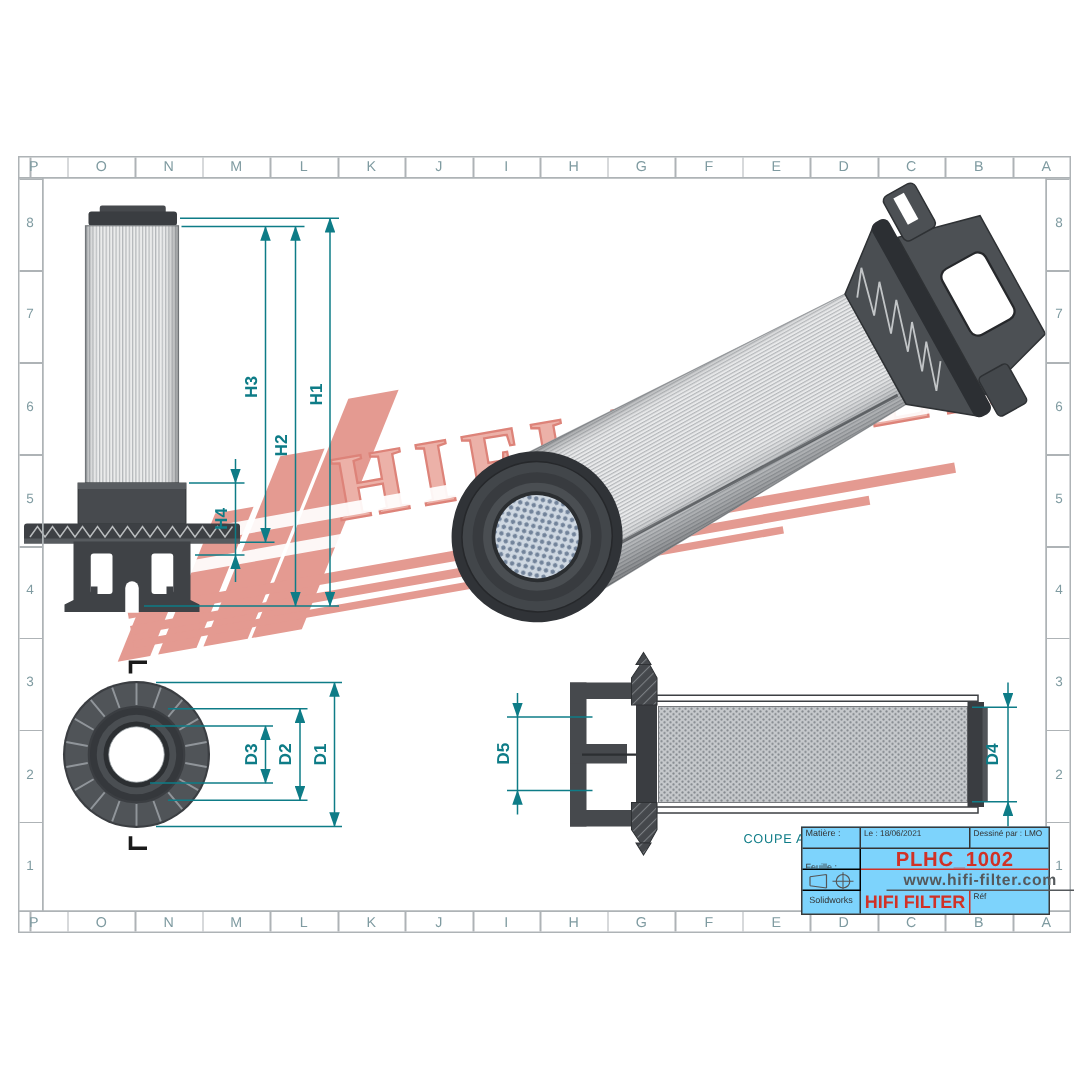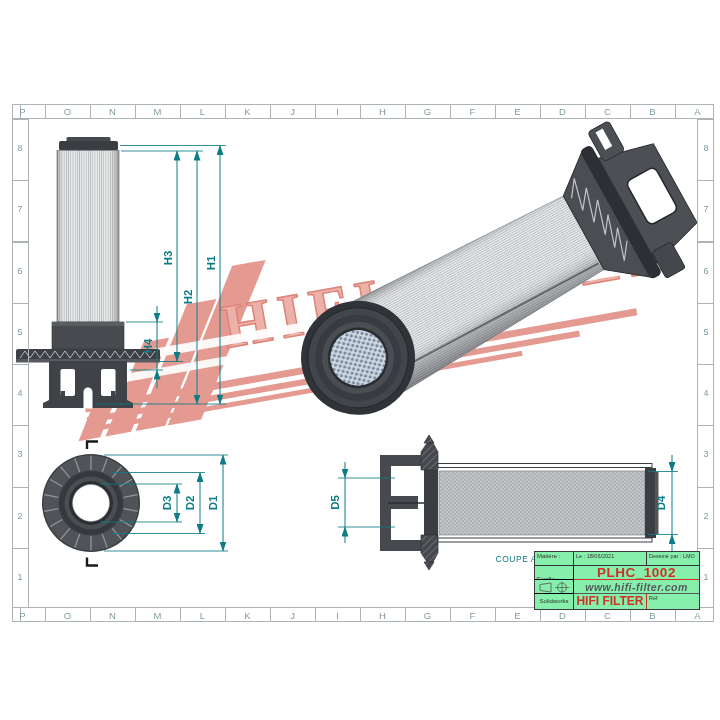--- a/index.html
+++ b/index.html
@@ -35,21 +35,21 @@
   .wm-slice{position:absolute;left:-40px;width:780px;background:rgba(255,255,255,0.92);}
   #wm-reg{position:absolute;left:644px;top:238px;font-size:19px;font-weight:bold;color:#dd8379;}
   
   #dwg{position:absolute;left:0;top:0;}
   #dwg text{font-family:"Liberation Sans",sans-serif;}
   .dim{stroke:#0e7c87;stroke-width:1;fill:none;}
   .ext{stroke:#0e7c87;stroke-width:0.85;fill:none;}
   .dlab{fill:#0e7c87;font-weight:bold;font-size:11.5px;}
   .seclab{fill:#0e7c87;font-size:8.5px;letter-spacing:0.5px;}
   
-  #tb{position:absolute;left:534px;top:551px;width:164px;height:57px;background:#86efac;
+  #tb{position:absolute;left:534px;top:551px;width:164px;height:57px;background:#7dd3fc;
       border:1px solid #3a3a3a;box-sizing:content-box;}
   .tbc{position:absolute;box-sizing:border-box;border-color:#3a3a3a;overflow:hidden;}
   .lbl{font-size:6px;color:#333;padding:1px 0 0 2px;}
   .pn{font-size:13.5px;font-weight:bold;color:#d03126;letter-spacing:0.5px;
       text-align:center;line-height:14px;}
   .www{font-size:10.5px;font-weight:bold;color:#55595c;text-align:center;line-height:14px;letter-spacing:0.5px;}
   .brand{font-size:12px;font-weight:bold;color:#d03126;text-align:center;line-height:15px;}
   .sw{font-size:6px;color:#333;text-align:center;line-height:15px;}
 </style>
 </head>
@@ -302,20 +302,20 @@
     </div>
     <div class="tbc pn" style="left:39px;top:14px;width:125px;height:14px;border-bottom:1px solid;">PLHC_1002</div>
 
     <div class="tbc" style="left:0;top:28px;width:39px;height:14px;border-right:1px solid;border-bottom:1px solid;text-align:center;">
       <svg width="34" height="13" viewBox="0 0 34 13" style="margin-top:0.5px">
         <path d="M3,3.5 L14,2 M3,9.5 L14,11 M3,3.5 V9.5 M14,2 V11" stroke="#555" stroke-width="0.8" fill="none"></path>
         <circle cx="25" cy="6.5" r="4.5" stroke="#555" stroke-width="0.8" fill="none"></circle>
         <path d="M18,6.5 H32 M25,0.5 V12.5" stroke="#555" stroke-width="0.7" fill="none"></path>
       </svg>
     </div>
-    <div class="tbc www" style="left:39px;top:28px;width:125px;height:14px;border-bottom:1px solid;font-style:italic;">www.hifi-filter.com</div>
+    <div class="tbc www" style="left:56px;top:28px;width:125px;height:14px;border-bottom:1px solid;">www.hifi-filter.com</div>
 
     <div class="tbc sw" style="left:0;top:42px;width:39px;height:15px;border-right:1px solid;">Solidworks</div>
     <div class="tbc brand" style="left:39px;top:42px;width:73px;height:15px;border-right:1px solid;">HIFI FILTER</div>
     <div class="tbc lbl" style="left:112px;top:42px;width:52px;height:15px;font-size:5.5px;">Réf</div>
   </div>
 
 </div>
 
 </body></html>

